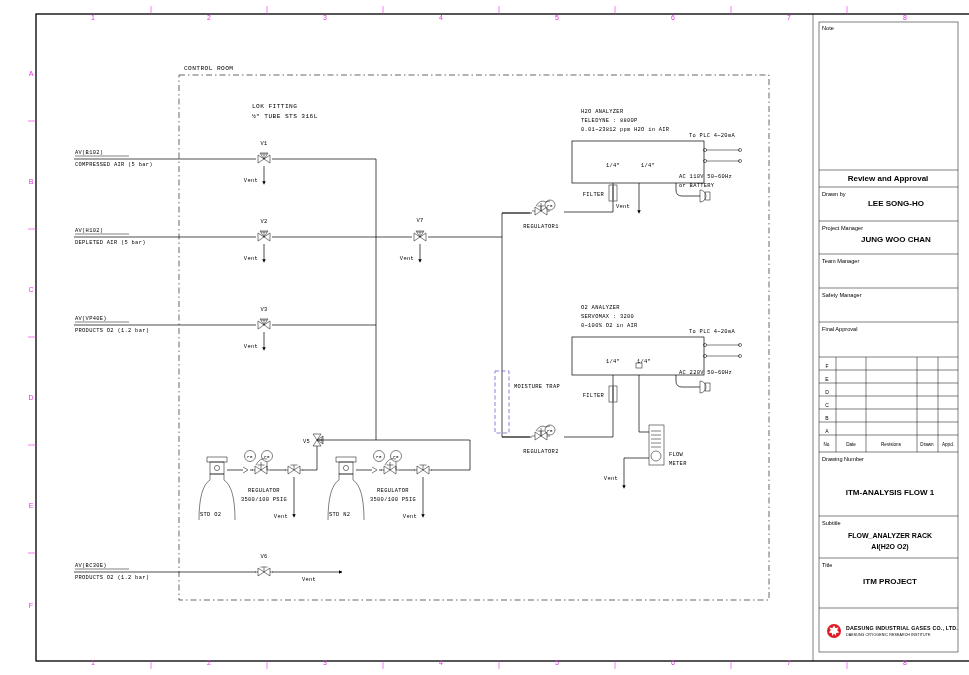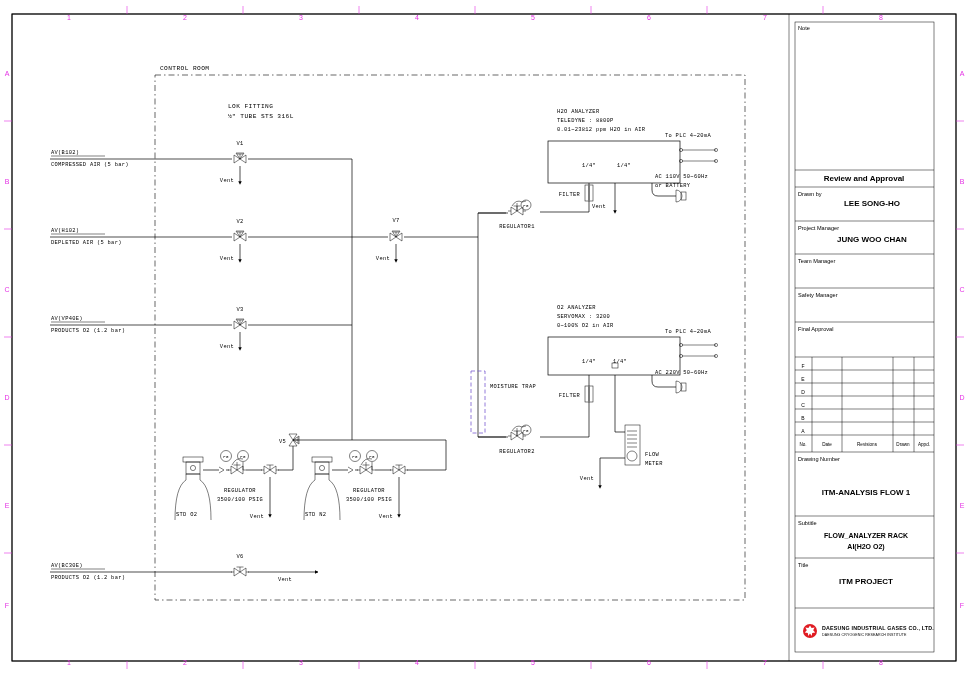--- a/index.html
+++ b/index.html
@@ -1,18 +1,18 @@
 <!DOCTYPE html>
 <html><head>
 <meta charset="utf-8">
 <style>
   html,body{margin:0;padding:0;background:#ffffff;}
   body{width:969px;height:675px;position:relative;overflow:hidden;
        font-family:"Liberation Sans",sans-serif;color:#000;}
-  #sheet{position:absolute;left:0;top:0;width:829px;height:675px;}
+  #sheet{position:absolute;left:0;top:0;width:829px;height:675px;padding-left:24px;}
   svg{display:block;}
   .ruler{fill:#e431e4;font-size:7px;font-family:"Liberation Sans",sans-serif;}
   .dwg{font-family:"Liberation Mono",monospace;font-size:6.2px;fill:#000;letter-spacing:.4px;}
   .dwg-s{font-family:"Liberation Mono",monospace;font-size:5.4px;fill:#000;letter-spacing:.3px;}
   .tb-lbl{font-family:"Liberation Sans",sans-serif;font-size:5.6px;fill:#000;}
   .tb-val{font-family:"Liberation Sans",sans-serif;font-size:8px;font-weight:bold;fill:#000;}
   .tb-val-s{font-family:"Liberation Sans",sans-serif;font-size:7px;font-weight:bold;fill:#000;}
   .tb-rev{font-family:"Liberation Sans",sans-serif;font-size:4.6px;fill:#000;}
   .tb-revrow{font-family:"Liberation Sans",sans-serif;font-size:5px;fill:#000;}
   .logo1{font-family:"Liberation Sans",sans-serif;font-size:5.3px;font-weight:bold;fill:#000;letter-spacing:.2px;}

